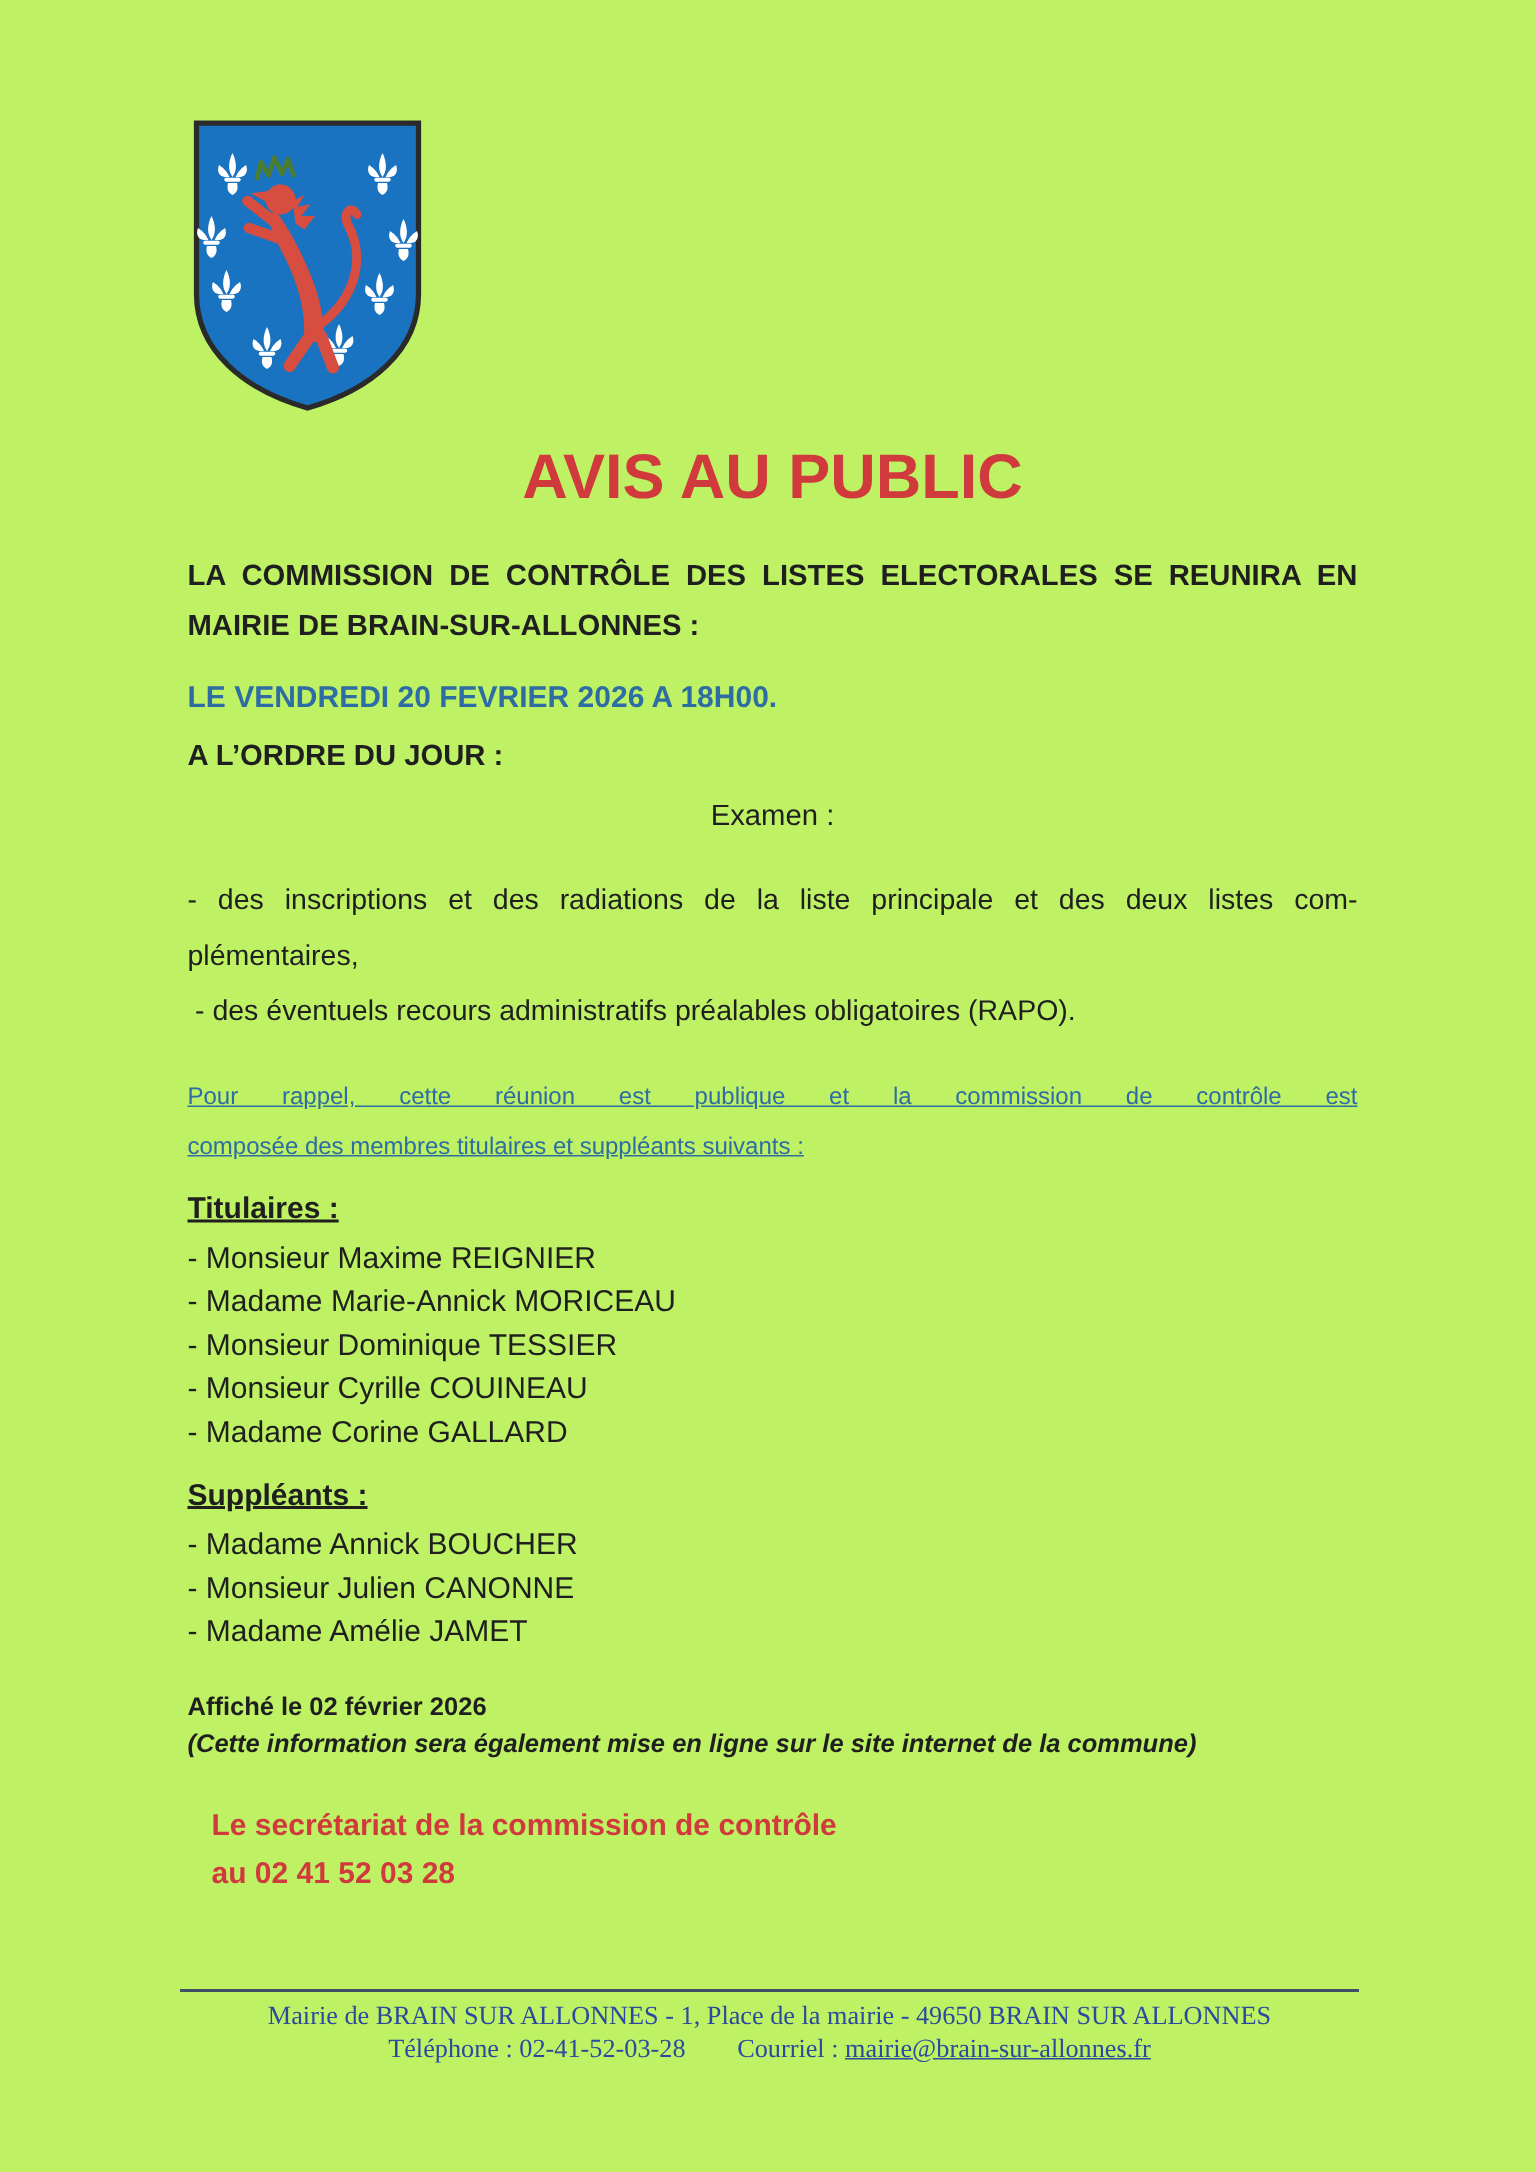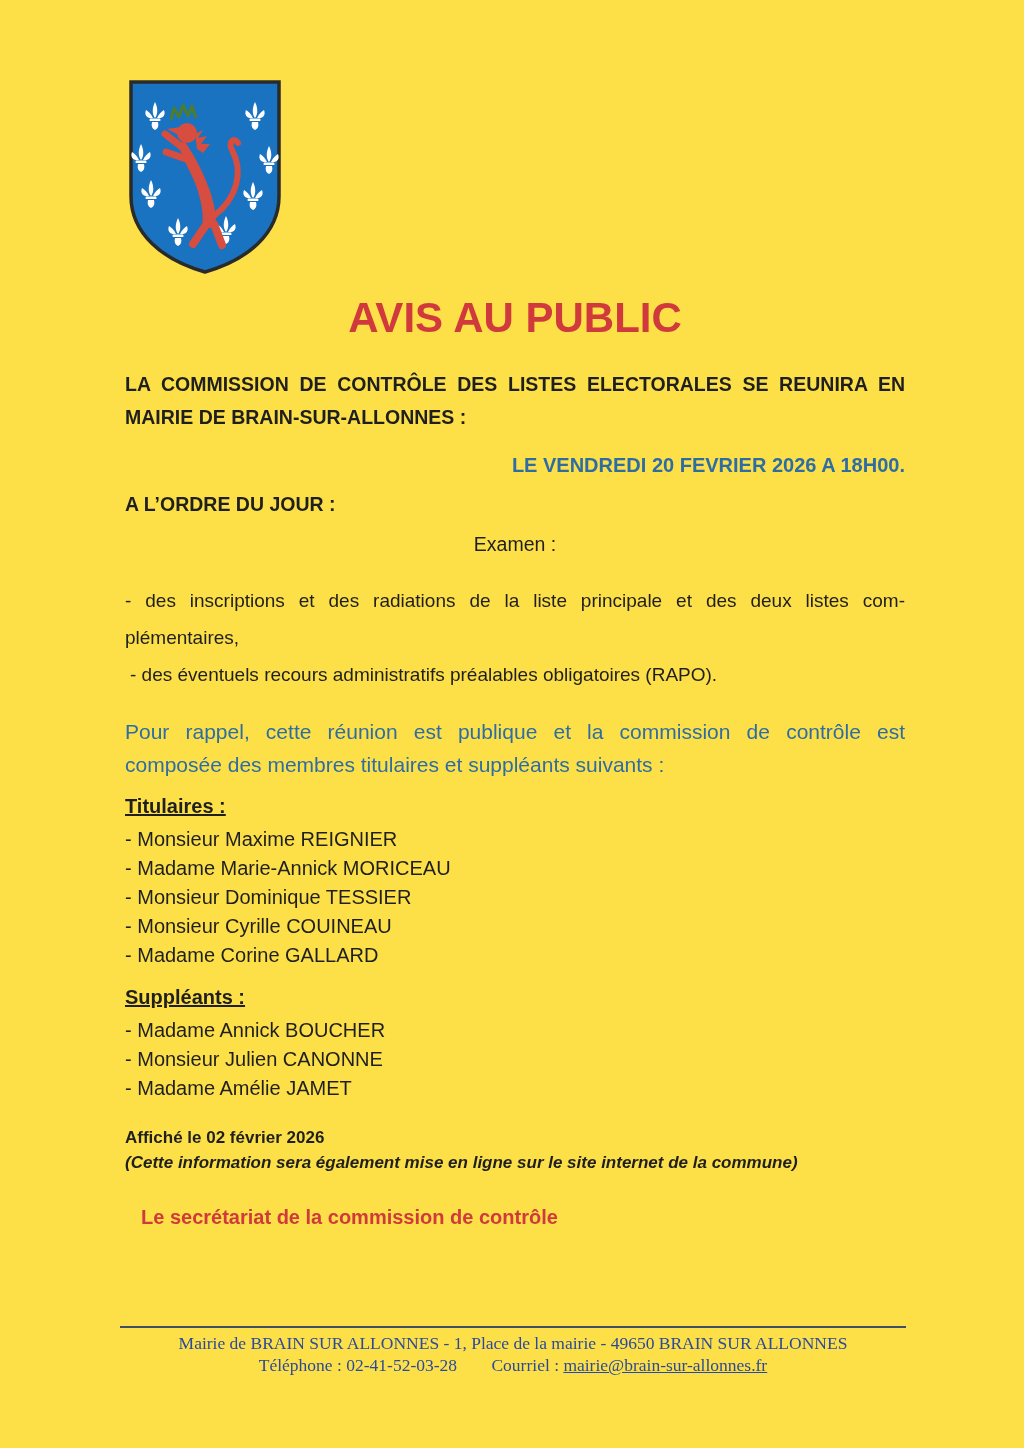--- a/index.html
+++ b/index.html
@@ -1,38 +1,38 @@
 <!DOCTYPE html>
 <html><head>
 <meta charset="utf-8">
 <style>
   html,body{margin:0;padding:0;background:#ffffff;}
   .page{
-    position:relative;width:1024px;height:1448px;background:#fde047;overflow:hidden;
+    position:relative;width:1024px;height:1448px;background:#bef264;overflow:hidden;
     font-family:"Liberation Sans","DejaVu Sans",sans-serif;color:#1f1f1f;
   }
   .emblem{position:absolute;left:125px;top:76px;width:160px;height:200px;}
   .content{position:absolute;left:125px;top:0;width:780px;padding-top:296px;}
   .title{
     margin:0;text-align:center;color:#d03a3c;font-size:42px;line-height:44px;
     font-weight:700;letter-spacing:0px;
   }
   .justify-lines .line{text-align:left;}
   .justify-lines .line:first-child{text-align:justify;text-align-last:justify;}
   .intro{margin-top:28px;font-weight:700;font-size:19.5px;line-height:33px;}
   .meeting-date{
-    margin-top:19px;text-align:right;color:#2e6da4;font-weight:700;font-size:20px;line-height:24px;
+    margin-top:19px;text-align:left;color:#2e6da4;font-weight:700;font-size:20px;line-height:24px;
   }
   .agenda-heading{margin-top:15px;font-weight:700;font-size:19.5px;line-height:24px;}
   .agenda-intro{margin-top:16px;font-size:19.5px;line-height:24px;text-align:center;}
   .agenda-lines{margin-top:26px;font-size:19px;}
   .agenda-lines .line{line-height:37px;}
   .agenda-lines .line:first-child{text-align:justify;text-align-last:justify;}
   .agenda-lines .line:last-child{padding-left:5px;}
-  .reminder{margin-top:22px;color:#2e6da4;font-size:21px;line-height:33px;}
+  .reminder{margin-top:22px;color:#2e6da4;font-size:16px;line-height:33px;text-decoration:underline;}
   .list-heading{font-weight:700;font-size:20px;line-height:26px;text-decoration:underline;}
   .heading-titulaires{margin-top:12px;}
   .heading-suppleants{margin-top:14px;}
   .member-list{margin-top:6px;font-size:20px;}
   .member-list .line{line-height:29px;}
   .posted-date{margin-top:22px;font-weight:700;font-size:17px;line-height:25px;}
   .posted-note{font-weight:700;font-style:italic;font-size:17px;line-height:25px;}
   .contact{margin-top:26px;color:#d03a3c;font-weight:700;font-size:20px;line-height:32px;margin-left:16px;}
   .footer{
     position:absolute;left:120px;top:1326px;width:786px;text-align:center;
@@ -131,20 +131,21 @@
         <div class="line">- Monsieur Julien CANONNE</div>
         <div class="line">- Madame Amélie JAMET</div>
       </div>
 
     <div class="posted-date">Affiché le 02 février 2026</div>
 
     <div class="posted-note">(Cette information sera également mise en ligne sur le site internet de la commune)</div>
 
     <div class="contact">
       <div>Le secrétariat de la commission de contrôle</div>
+      <div>au 02 41 52 03 28</div>
     </div>
 
   </div>
 
   <div class="footer">
     <div class="footer-rule"></div>
     <div class="footer-line1">Mairie de BRAIN SUR ALLONNES - 1, Place de la mairie - 49650 BRAIN SUR ALLONNES</div>
     <div class="footer-line2">
       <span class="footer-phone">Téléphone : 02-41-52-03-28</span>
       <span>Courriel : </span>

